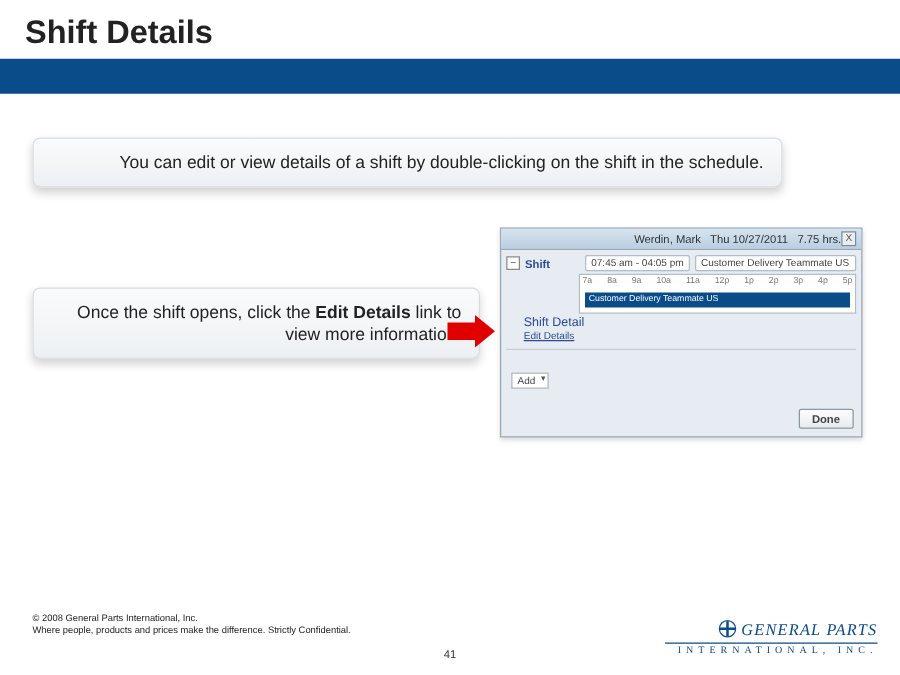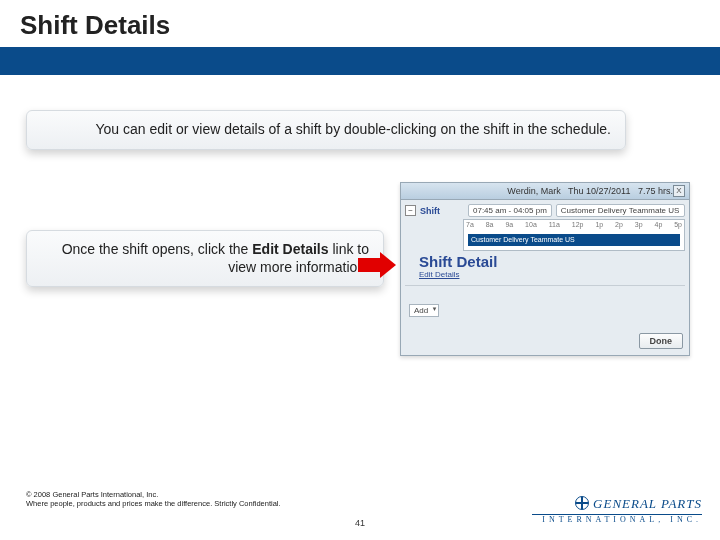--- a/index.html
+++ b/index.html
@@ -73,21 +73,21 @@
   .mock-timeline {
     border: 1px solid #b0bcc6; background: #fff; height: 32px; position: relative;
     margin: 2px 0 2px 58px;
   }
   .mock-timeline-ticks { display: flex; justify-content: space-between; padding: 1px 2px; font-size: 7px; color: #777; }
   .mock-bar {
     position: absolute; left: 4px; right: 4px; top: 14px; height: 12px;
     background: #0a4b8a; color: #fff; font-size: 7px; line-height: 12px; padding-left: 3px;
     overflow: hidden; white-space: nowrap;
   }
-  .mock-detail-label { font-weight: bold; color: #2a4a95; font-size: 15px; margin-left: 14px; margin-top: 2px; }
+  .mock-detail-label { font-weight: normal; color: #2a4a95; font-size: 10px; margin-left: 14px; margin-top: 2px; }
   .mock-edit-link { color: #2a4a95; text-decoration: underline; font-size: 8px; margin-left: 14px; cursor: pointer; }
   .mock-sep { border-top: 1px solid #c6ced5; margin: 6px 0; }
   .mock-add-row { display: flex; align-items: center; gap: 4px; padding: 2px 4px; margin-top: 16px; }
   .mock-select { border: 1px solid #a8b4be; background: #fff; padding: 1px 10px 1px 4px; font-size: 8px; position: relative; }
   .mock-select::after { content: "▾"; position: absolute; right: 2px; top: 0; font-size: 7px; color: #555; }
   .mock-footer { display: flex; justify-content: flex-end; padding: 10px 6px 6px 6px; font-weight: bold; }
   .mock-btn { border: 1px solid #8a98a3; background: linear-gradient(#fdfdfd,#e7ecef); padding: 2px 10px; font-size: 9px; border-radius: 2px; }
 
   
   .copyright {

